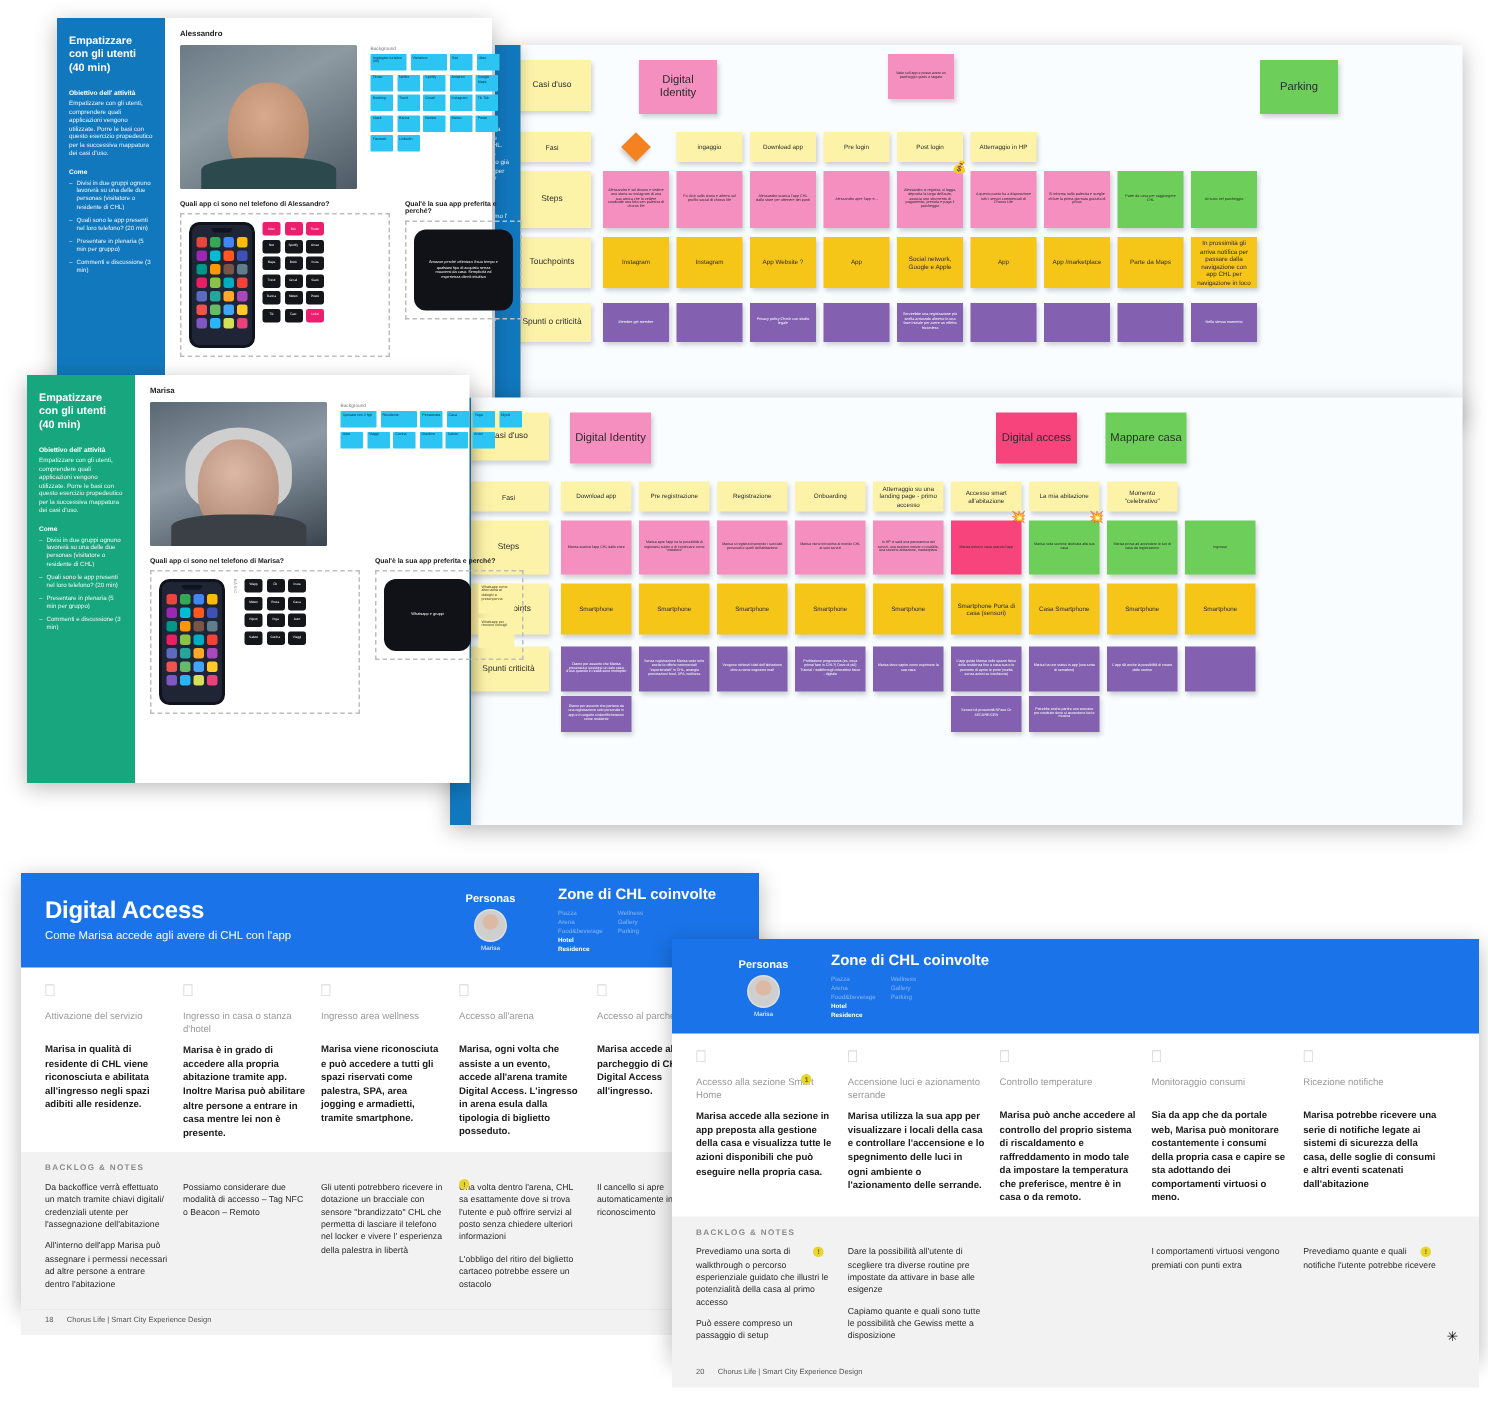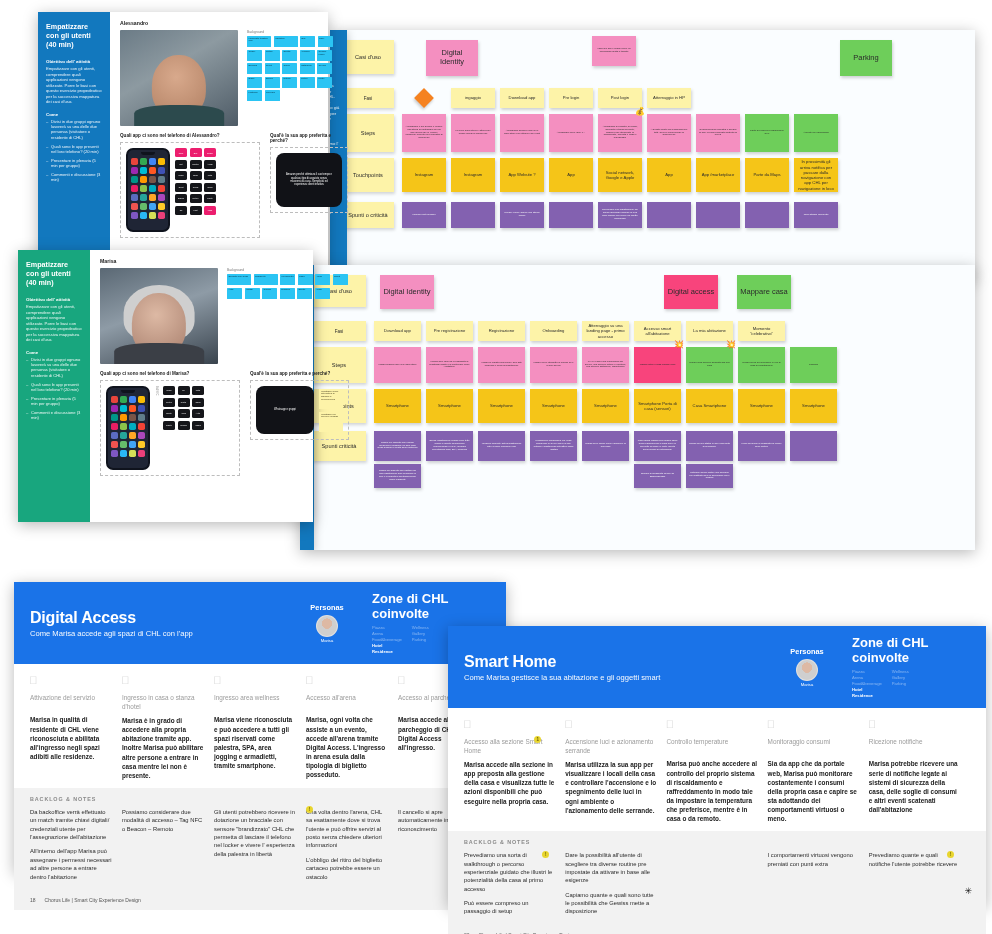--- a/index.html
+++ b/index.html
@@ -91,21 +91,21 @@
   .doc-head { background:#1a73e8; color:#fff; display:flex; align-items:center; padding: 9px 16px; }
   .doc-head-l { flex:1; }
   .doc-title { font-size: 16px; font-weight: 700; letter-spacing:-.2px; }
   .doc-sub { font-size: 7.6px; margin-top: 2px; opacity:.97; }
   .doc-head-c { width: 90px; text-align:center; }
   .doc-head-c .h { font-size: 7.4px; font-weight:700; margin-bottom: 3px;}
   .avatar { width: 22px; height: 22px; border-radius:50%; margin: 0 auto 1px;
     background: radial-gradient(circle at 50% 38%, #ddb9a4 0 32%, #cfcfcf 33% 100%); border:1px solid rgba(255,255,255,.35);}
   .avname { font-size: 4.2px; }
   .doc-head-r { width: 118px; }
-  .doc-head-r .h { font-size: 13px; font-weight:700; margin-bottom: 4px;}
+  .doc-head-r .h { font-size: 10px; font-weight:700; margin-bottom: 4px;}
   .zones { display:flex; gap: 10px; }
   .zones ul { list-style:none; }
   .zones li { font-size: 4.2px; line-height: 1.45; color: rgba(255,255,255,.45); }
   .zones li.on { color:#fff; font-weight:700; }
   .doc-cols { display:flex; padding: 10px 16px 8px; gap: 0; }
   .dcol { flex:1; padding-right: 10px; }
   .dicon { font-size: 11px; color:#c9c9c9; margin-bottom: 7px; display:block; }
   .dcap { font-size: 6.4px; color:#9b9b9b; line-height:1.3; margin-bottom: 5px; min-height: 16px;}
   .dtxt { font-size: 6.4px; color:#1a1a1a; font-weight:700; line-height:1.42; }
   .doc-notes { background:#f2f2f2; padding: 8px 16px 6px; }
@@ -597,21 +597,21 @@
           </div>
         </div>
       </div>
     </div>
   </div>
 
   <div class="card doc" id="doc1" style="left:14px; top:582px; width:492px; height:290px;">
     <div class="doc-head">
       <div class="doc-head-l">
         <div class="doc-title">Digital Access</div>
-        <div class="doc-sub">Come Marisa accede agli spazi di CHL con l'app</div>
+        <div class="doc-sub">Come Marisa accede agli avere di CHL con l'app</div>
       </div>
       <div class="doc-head-c">
         <div class="h">Personas</div>
         <div class="avatar"></div>
         <div class="avname">Marisa</div>
       </div>
       <div class="doc-head-r">
         <div class="h">Zone di CHL coinvolte</div>
         <div class="zones">
           <ul id="d1z1">
@@ -692,24 +692,20 @@
         </div>
     </div>
     <div class="doc-foot">
       <div class="pg">18</div>
       <div class="fttl">Chorus Life | Smart City Experience Design</div>
     </div>
   </div>
 
   <div class="card doc" id="doc2" style="left:448px; top:626px; width:538px; height:280px;">
     <div class="doc-head">
-      <div class="doc-head-l">
-        <div class="doc-title">Smart Home</div>
-        <div class="doc-sub">Come Marisa gestisce la sua abitazione e gli oggetti smart</div>
-      </div>
       <div class="doc-head-c">
         <div class="h">Personas</div>
         <div class="avatar"></div>
         <div class="avname">Marisa</div>
       </div>
       <div class="doc-head-r">
         <div class="h">Zone di CHL coinvolte</div>
         <div class="zones">
           <ul id="d2z1">
               <li>Piazza</li>

